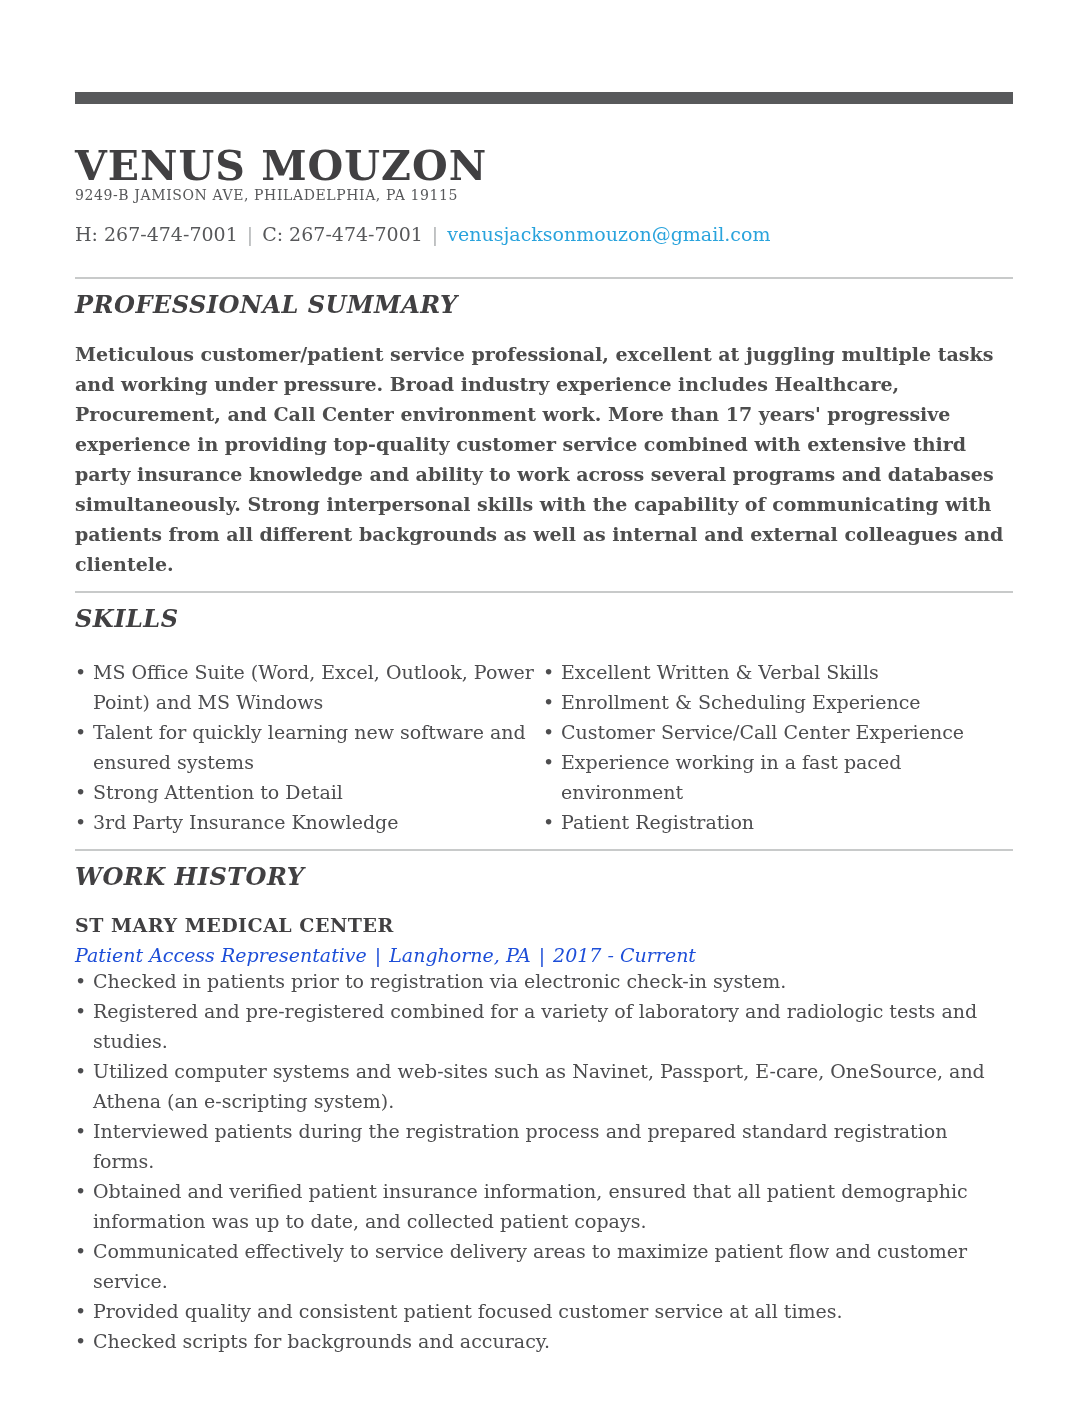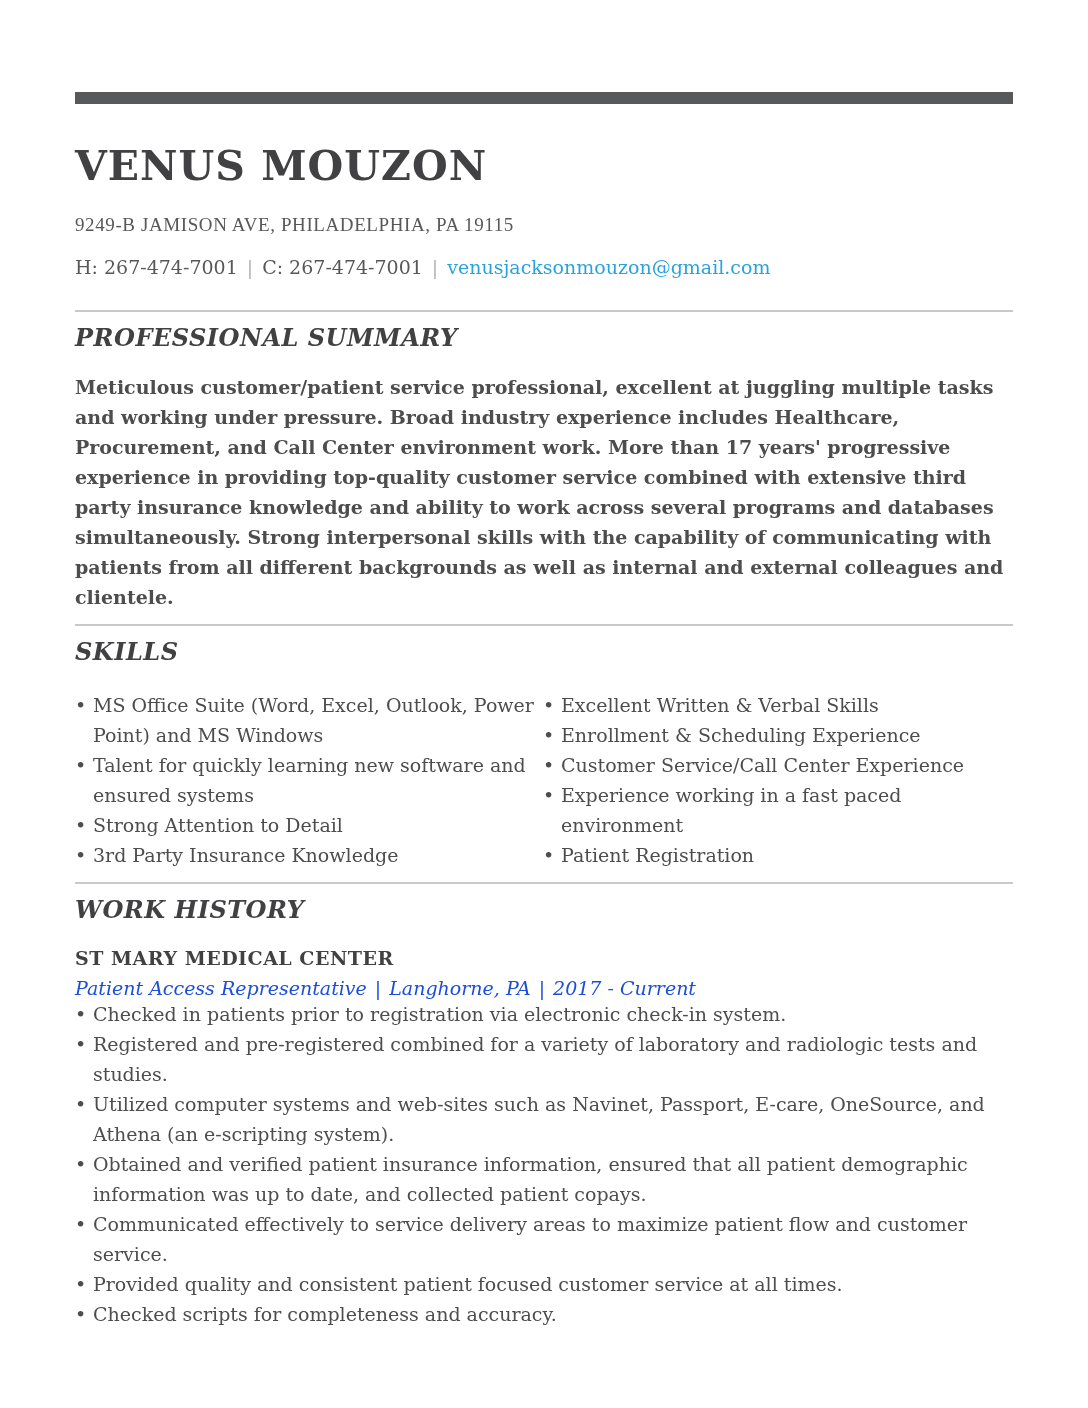--- a/index.html
+++ b/index.html
@@ -23,25 +23,23 @@
   .name {
     margin: 42px 0 0 0;
     font-size: 41px;
     line-height: 1.0;
     font-weight: bold;
     letter-spacing: 1px;
     color: #414042;
   }
 
   .address {
-    margin-top: 27px;
-    font-size: 19px;
+    font-size: 14px;
     letter-spacing: 0.6px;
     color: #57585a;
-    font-family: Liberation Serif, serif;
   }
 
   .contact {
     margin-top: 20px;
     font-size: 19px;
     color: #57585a;
   }
   .contact .sep { color: #b0b2b4; margin: 0 9px; }
   .email-link { color: #29a3dc; text-decoration: none; cursor: pointer; }
 
@@ -167,22 +165,23 @@
       <div class="employer">ST MARY MEDICAL CENTER</div>
 
       <div class="job-subtitle">
         <span>Patient Access Representative</span><span class="sep">|</span><span>Langhorne, PA</span><span class="sep">|</span><span>2017 - Current</span>
       </div>
 
       <ul class="bullets job-bullets">
         <li>Checked in patients prior to registration via electronic check-in system.</li>
         <li>Registered and pre-registered combined for a variety of laboratory and radiologic tests and studies.</li>
         <li>Utilized computer systems and web-sites such as Navinet, Passport, E-care, OneSource, and Athena (an e-scripting system).</li>
+        <li>Interviewed patients during the registration process and prepared standard registration forms.</li>
         <li>Obtained and verified patient insurance information, ensured that all patient demographic information was up to date, and collected patient copays.</li>
         <li>Communicated effectively to service delivery areas to maximize patient flow and customer service.</li>
         <li>Provided quality and consistent patient focused customer service at all times.</li>
-        <li>Checked scripts for completeness and accuracy.</li>
+        <li>Checked scripts for backgrounds and accuracy.</li>
 
       </ul>
     </div>
 
   </div>
 </div>
 
 </body></html>

